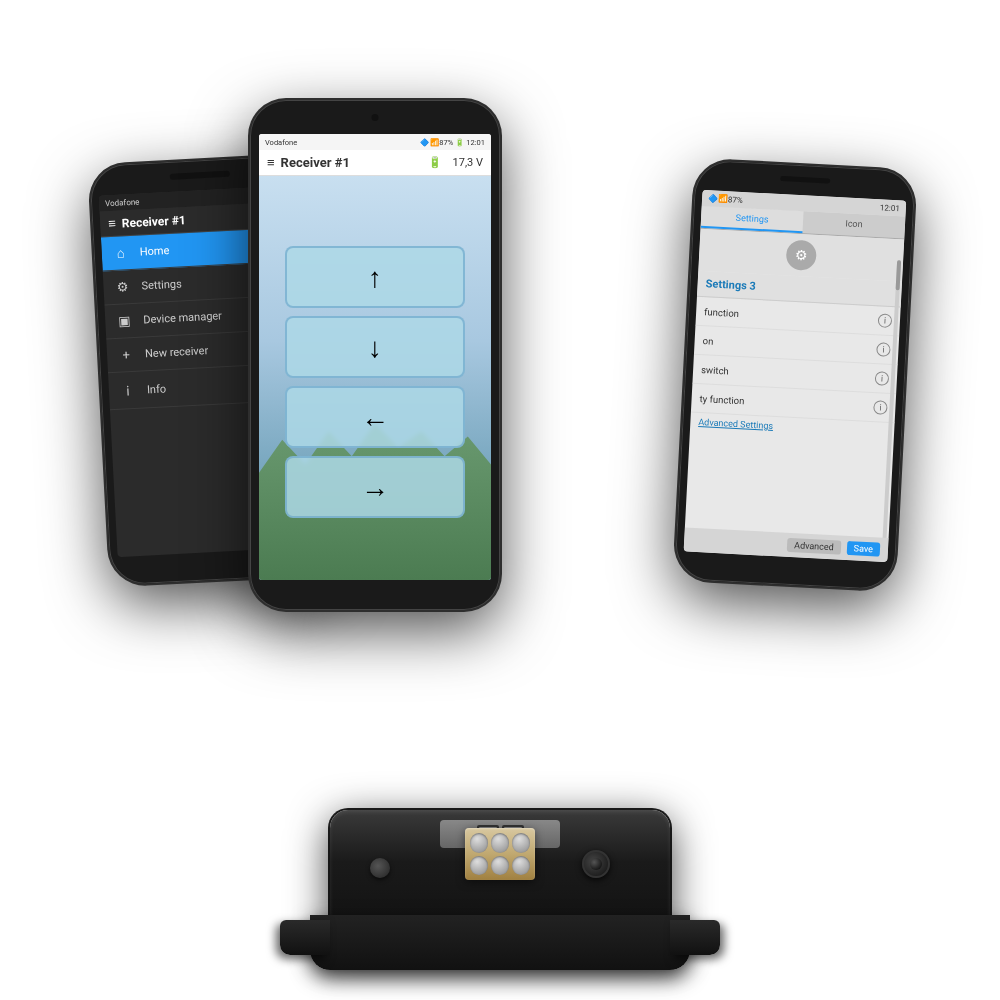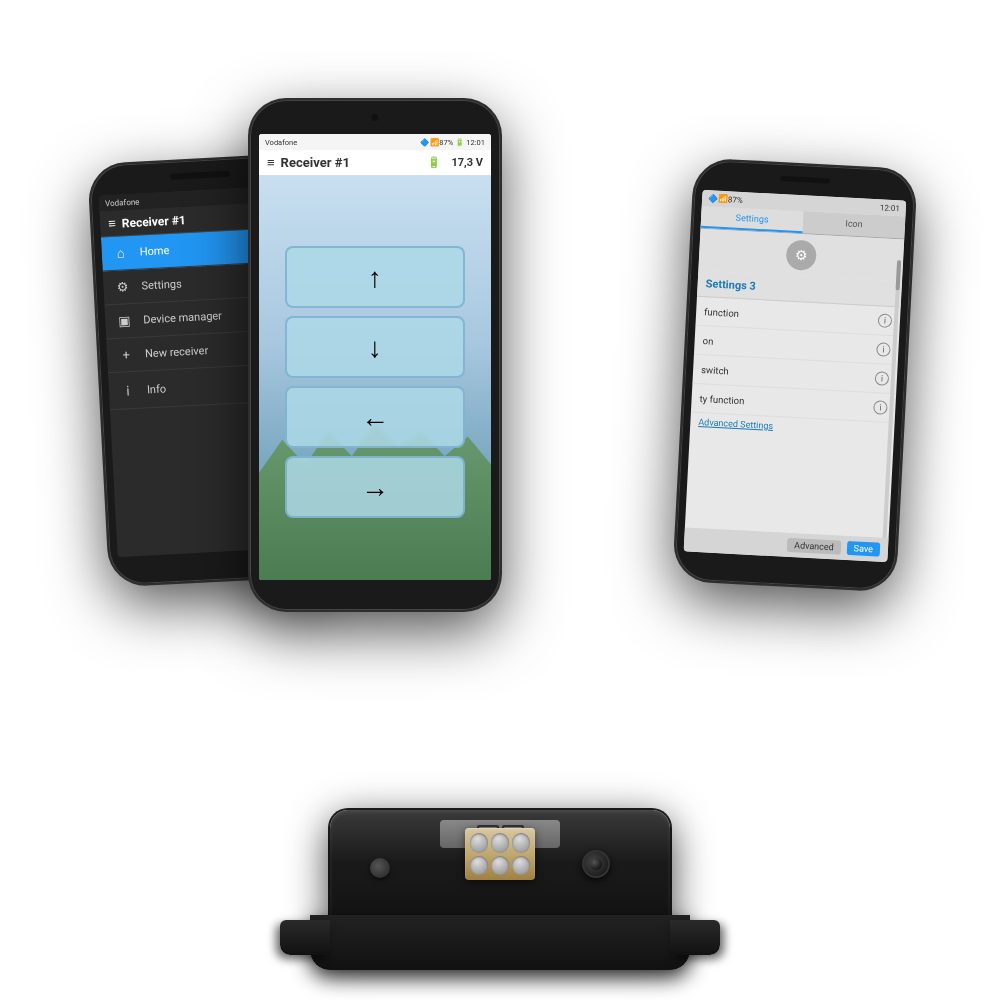--- a/index.html
+++ b/index.html
@@ -146,21 +146,21 @@
       padding: 5px 8px;
       display: flex;
       align-items: center;
       gap: 6px;
       border-bottom: 1px solid #ddd;
     }
     .phone-center .header-title { font-weight: bold; font-size: 13px; }
     .phone-center .header-voltage {
       margin-left: auto;
       font-size: 11px;
-      font-weight: bold;
+      font-weight: normal;
     }
     .phone-center .camera-dot {
       position: absolute;
       top: 14px;
       left: 50%;
       transform: translateX(-50%);
       width: 6px;
       height: 6px;
       background: #222;
       border-radius: 50%;

